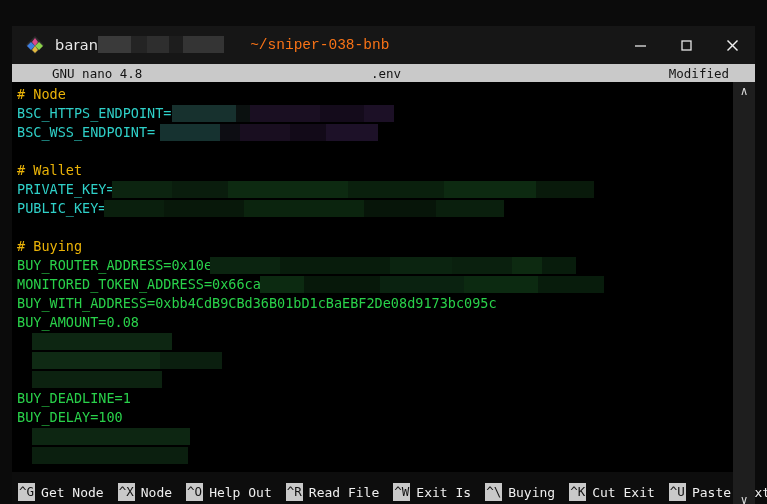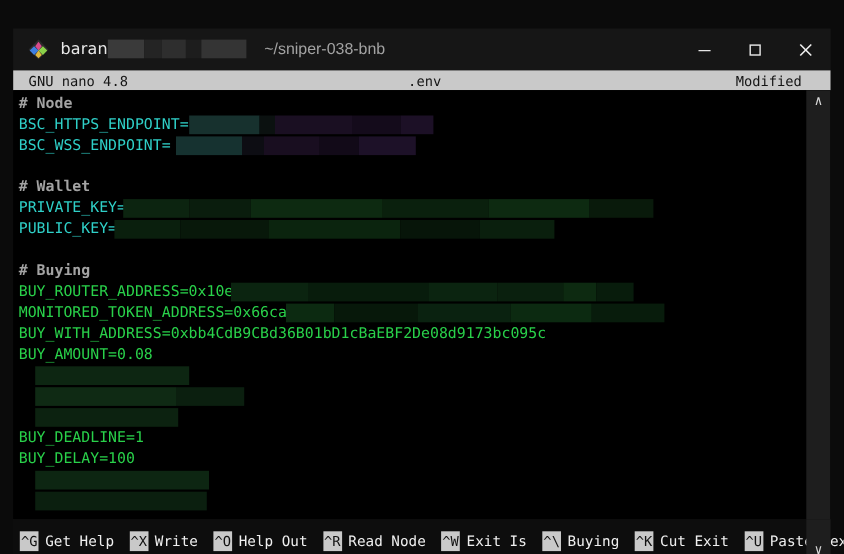--- a/index.html
+++ b/index.html
@@ -51,24 +51,24 @@
     vertical-align: middle;
     height: 17px;
     margin: 0 0 2px 0;
   }
   .r1 { width: 33px; background: #3a3a3a; }
   .r2 { width: 16px; background: #242424; }
   .r3 { width: 22px; background: #2e2e2e; }
   .r4 { width: 14px; background: #1d1d1d; }
   .r5 { width: 41px; background: #343434; }
   .tb-path {
-    color: #a3a3a3;
-    font-family: Liberation Sans, sans-serif;
+    color: #f97316;
+    font-family: Liberation Mono, monospace;
     font-size: 14.5px;
-    margin-left: 16px;
+    margin-left: 26px;
     white-space: nowrap;
   }
   .tb-controls {
     position: absolute;
     right: 0; top: 0; height: 38px;
     display: flex; align-items: center;
   }
   .tb-btn {
     width: 46px; height: 38px;
     display: flex; align-items: center; justify-content: center;
@@ -79,21 +79,21 @@
   
   .nano-head {
     flex: 0 0 18px;
     height: 18px;
     background: #c9c9c9;
     color: #141414;
     font-family: "DejaVu Sans Mono", monospace;
     font-size: 12.5px;
     display: flex; align-items: center;
     position: relative;
-    padding-left: 14px;
+    padding-left: 40px;
     white-space: pre;
   }
   .nano-head .nh-title { position: absolute; left: 359px; }
   .nano-head .nh-state { position: absolute; right: 26px; }
 
   
   .body-wrap {
     position: relative;
     flex: 1 1 auto;
     background: #000;
@@ -103,21 +103,21 @@
     position: absolute;
     left: 0; top: 0; right: 22px; bottom: 0;
     background: #000;
     padding: 3px 0 0 0;
     font-family: "DejaVu Sans Mono", monospace;
     font-size: 13.5px;
     line-height: 19px;
     white-space: pre;
   }
   .line { height: 19px; position: relative; padding-left: 5px; }
-  .c-comment { color: #a3a3a3; font-weight: bold; }
+  .c-comment { color: #eab308; }
   .c-key     { color: #2fd0c8; text-align: right; }
   .c-val     { color: #29d14a; }
 
   .blk {
     position: absolute;
     top: 1px; height: 17px;
     display: block;
   }
 
   
@@ -216,24 +216,24 @@
     <div class="body-wrap">
       <div class="editor" id="editor"><div class="line"><span class="c-comment"># Node</span></div><div class="line"><span class="c-key">BSC_HTTPS_ENDPOINT=</span><span class="blk" style="left: 160px; width: 64px; background: rgb(23, 49, 46);"></span><span class="blk" style="left: 224px; width: 14px; background: rgb(11, 17, 16);"></span><span class="blk" style="left: 238px; width: 70px; background: rgb(26, 15, 34);"></span><span class="blk" style="left: 308px; width: 44px; background: rgb(20, 11, 27);"></span><span class="blk" style="left: 352px; width: 30px; background: rgb(28, 16, 38);"></span></div><div class="line"><span class="c-key">BSC_WSS_ENDPOINT=</span><span class="blk" style="left: 148px; width: 60px; background: rgb(22, 50, 48);"></span><span class="blk" style="left: 208px; width: 20px; background: rgb(13, 13, 19);"></span><span class="blk" style="left: 228px; width: 50px; background: rgb(25, 14, 32);"></span><span class="blk" style="left: 278px; width: 36px; background: rgb(18, 10, 24);"></span><span class="blk" style="left: 314px; width: 52px; background: rgb(29, 17, 40);"></span></div><div class="line"></div><div class="line"><span class="c-comment"># Wallet</span></div><div class="line"><span class="c-key">PRIVATE_KEY=</span><span class="blk" style="left: 100px; width: 60px; background: rgb(12, 36, 16);"></span><span class="blk" style="left: 160px; width: 56px; background: rgb(10, 29, 13);"></span><span class="blk" style="left: 216px; width: 120px; background: rgb(13, 42, 17);"></span><span class="blk" style="left: 336px; width: 96px; background: rgb(10, 32, 13);"></span><span class="blk" style="left: 432px; width: 92px; background: rgb(13, 42, 17);"></span><span class="blk" style="left: 524px; width: 58px; background: rgb(9, 26, 11);"></span></div><div class="line"><span class="c-key">PUBLIC_KEY=</span><span class="blk" style="left: 92px; width: 60px; background: rgb(10, 31, 13);"></span><span class="blk" style="left: 152px; width: 80px; background: rgb(8, 24, 10);"></span><span class="blk" style="left: 232px; width: 120px; background: rgb(11, 36, 14);"></span><span class="blk" style="left: 352px; width: 72px; background: rgb(7, 21, 9);"></span><span class="blk" style="left: 424px; width: 68px; background: rgb(10, 31, 13);"></span></div><div class="line"></div><div class="line"><span class="c-comment"># Buying</span></div><div class="line"><span class="c-val">BUY_ROUTER_ADDRESS=0x10ed43c</span><span class="blk" style="left: 198px; width: 70px; background: rgb(11, 36, 16);"></span><span class="blk" style="left: 268px; width: 110px; background: rgb(8, 28, 12);"></span><span class="blk" style="left: 378px; width: 62px; background: rgb(11, 36, 16);"></span><span class="blk" style="left: 440px; width: 60px; background: rgb(10, 32, 14);"></span><span class="blk" style="left: 500px; width: 30px; background: rgb(13, 42, 17);"></span><span class="blk" style="left: 530px; width: 34px; background: rgb(8, 28, 12);"></span></div><div class="line"><span class="c-val">MONITORED_TOKEN_ADDRESS=0x66cafcf6c</span><span class="blk" style="left: 248px; width: 44px; background: rgb(12, 42, 17);"></span><span class="blk" style="left: 292px; width: 76px; background: rgb(7, 24, 10);"></span><span class="blk" style="left: 368px; width: 84px; background: rgb(10, 34, 16);"></span><span class="blk" style="left: 452px; width: 74px; background: rgb(12, 42, 17);"></span><span class="blk" style="left: 526px; width: 66px; background: rgb(8, 28, 12);"></span></div><div class="line"><span class="c-val">BUY_WITH_ADDRESS=0xbb4CdB9CBd36B01bD1cBaEBF2De08d9173bc095c</span></div><div class="line"><span class="c-val">BUY_AMOUNT=0.08</span></div><div class="line"><span class="blk" style="left: 20px; width: 140px; background: rgb(13, 38, 18);"></span></div><div class="line"><span class="blk" style="left: 20px; width: 128px; background: rgb(15, 42, 20);"></span><span class="blk" style="left: 148px; width: 62px; background: rgb(11, 31, 15);"></span></div><div class="line"><span class="blk" style="left: 20px; width: 130px; background: rgb(12, 34, 16);"></span></div><div class="line"><span class="c-val">BUY_DEADLINE=1</span></div><div class="line"><span class="c-val">BUY_DELAY=100</span></div><div class="line"><span class="blk" style="left: 20px; width: 158px; background: rgb(13, 38, 18);"></span></div><div class="line"><span class="blk" style="left: 20px; width: 156px; background: rgb(11, 31, 15);"></span></div></div>
 
       <div class="scrollbar">
         <span class="sb-arrow">∧</span>
       </div>
     </div>
 
     <div class="nano-foot">
       <div class="foot-grid" id="foot-grid">
-          <div class="fcell"><span class="fkey">^G</span><span class="flabel">Get Help</span></div>
-          <div class="fcell"><span class="fkey">^X</span><span class="flabel">Write</span></div>
+          <div class="fcell"><span class="fkey">^G</span><span class="flabel">Get Node</span></div>
+          <div class="fcell"><span class="fkey">^X</span><span class="flabel">Node</span></div>
           <div class="fcell"><span class="fkey">^O</span><span class="flabel">Help Out</span></div>
-          <div class="fcell"><span class="fkey">^R</span><span class="flabel">Read Node</span></div>
+          <div class="fcell"><span class="fkey">^R</span><span class="flabel">Read File</span></div>
           <div class="fcell"><span class="fkey">^W</span><span class="flabel">Exit Is</span></div>
           <div class="fcell"><span class="fkey">^\</span><span class="flabel">Buying</span></div>
           <div class="fcell"><span class="fkey">^K</span><span class="flabel">Cut Exit</span></div>
           <div class="fcell"><span class="fkey">^U</span><span class="flabel">Paste Text</span></div>
         </div>
       <div class="foot-scroll">∨</div>
     </div>
 
   </div>
 </div>

